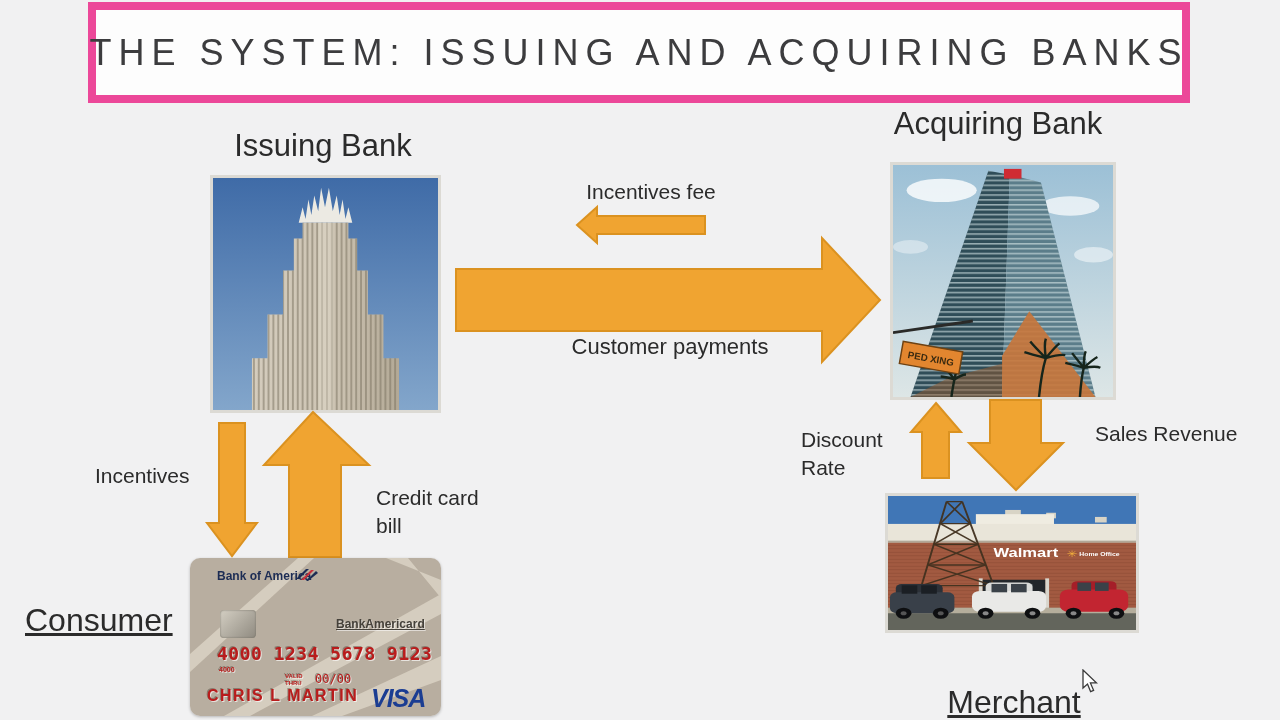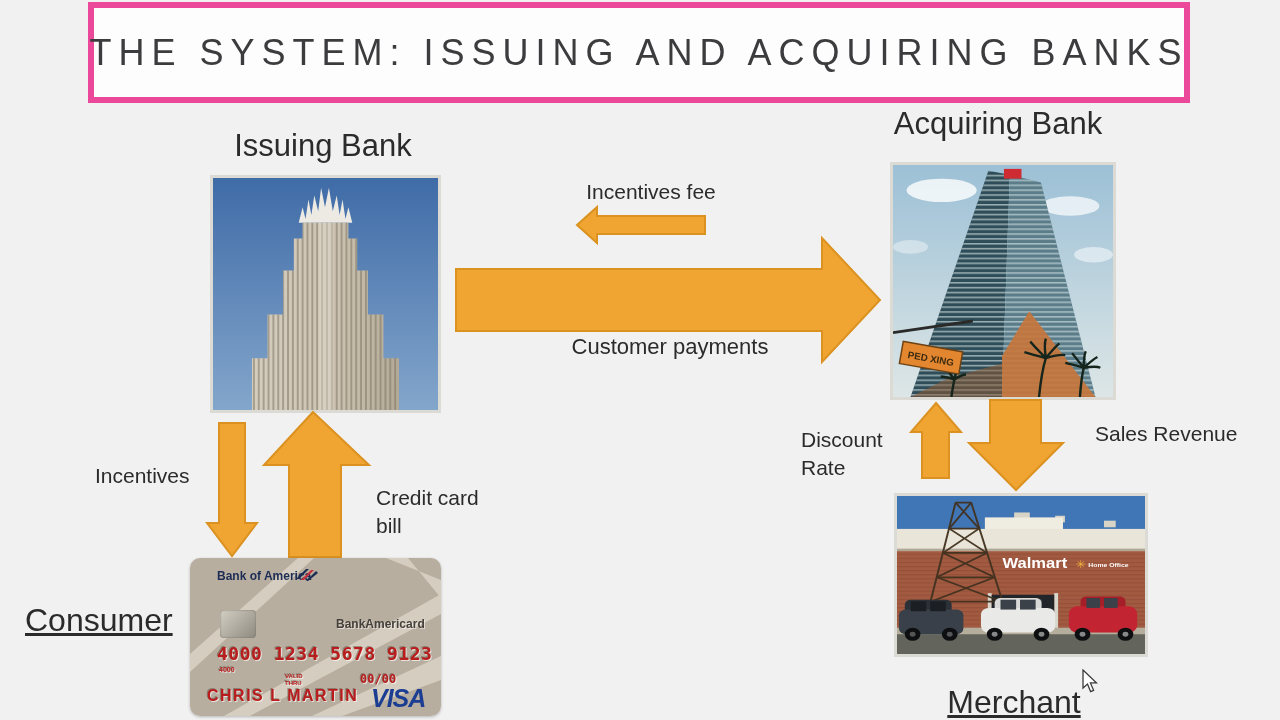--- a/index.html
+++ b/index.html
@@ -3,21 +3,21 @@
 <meta charset="utf-8">
 <style>
   html,body{margin:0;padding:0;background:#f1f1f2;}
   .slide{
     position:relative;width:1280px;height:720px;overflow:hidden;
     background:#f1f1f2;font-family:"Liberation Sans",sans-serif;color:#2b2b2b;
   }
   
   .title-box{
     position:absolute;left:88px;top:2px;width:1102px;height:101px;
-    box-sizing:border-box;border:6px solid #ec4899;background:#fdfdfd;
+    box-sizing:border-box;border:8px solid #ec4899;background:#fdfdfd;
     display:flex;align-items:center;justify-content:center;
   }
   .title-text{
     font-size:36px;letter-spacing:7px;color:#3c3c3e;font-weight:500;white-space:nowrap;
   }
   
   .label{position:absolute;color:#2b2b2b;white-space:nowrap;}
   .centered{transform:translateX(-50%);}
   .node-label{font-size:31px;}
   .big-label{font-size:32px;text-decoration:underline;}
@@ -35,30 +35,30 @@
     position:absolute;left:190px;top:558px;width:251px;height:158px;
     border-radius:10px;overflow:hidden;box-shadow:0 1px 3px rgba(0,0,0,.25);
   }
   .cc-bg{position:absolute;left:0;top:0;width:100%;height:100%;}
   .cc-item{position:absolute;white-space:nowrap;}
   .cc-issuer{left:27px;top:11px;font-size:12px;font-weight:bold;color:#1c2c54;letter-spacing:0px;}
   .cc-flag{left:104px;top:9px;width:24px;height:16px;}
   .cc-chip{left:30px;top:52px;width:36px;height:28px;border-radius:4px;
     background:linear-gradient(135deg,#d4cfc3,#8f8a80);box-shadow:inset 0 0 2px #6e6a60;}
   .cc-product{left:146px;top:59px;font-size:12px;font-weight:bold;color:#45413a;
-    text-shadow:1px 1px 0 rgba(255,255,255,.55);}
+    text-shadow:1px 1px 0 rgba(255,255,255,.55);text-decoration:underline;}
   .emboss{color:#b91c1c;
     text-shadow:-1px -1px 0 rgba(62,52,40,.40),1px 1px 0 rgba(255,255,255,.65);}
   .cc-number{left:27px;top:85px;font-family:"DejaVu Sans Mono",monospace;
     font-size:18px;font-weight:bold;letter-spacing:0.5px;}
   .cc-subnumber{left:29px;top:108px;font-size:7px;font-weight:bold;}
   .cc-valid-label{left:95px;top:115px;font-size:6px;font-weight:bold;line-height:7px;
     display:flex;flex-direction:column;}
   .cc-valid-value{left:125px;top:114px;font-family:"DejaVu Sans Mono",monospace;
-    font-size:12px;font-weight:bold;margin-left:45px;}
+    font-size:12px;font-weight:normal;}
   .cc-holder{left:17px;top:129px;font-size:16px;font-weight:bold;letter-spacing:1.5px;}
   .cc-network{left:181px;top:126px;font-size:25px;font-weight:bold;font-style:italic;
     color:#1b3d92;letter-spacing:-1px;}
   
   .cursor{position:absolute;left:1081px;top:669px;width:20px;height:26px;pointer-events:none;}
 </style>
 </head>
 <body>
 
 <div class="slide">
@@ -121,21 +121,21 @@
         <path d="M63 220 q-10 -3 -14 -3 M63 220 q-6 -8 -8 -11 M63 220 q2 -9 4 -12 M63 220 q8 -5 12 -5"></path>
       </g>
       <line x1="0" y1="172" x2="82" y2="160" stroke="#2a2a28" stroke-width="3"></line>
       <g transform="rotate(10 38 198)">
         <rect x="8" y="186" width="62" height="23" fill="#e2862f" stroke="#6d4112" stroke-width="1.5"></rect>
         <text x="39" y="202" text-anchor="middle" font-family="Liberation Sans, sans-serif" font-size="10" font-weight="bold" fill="#3a2a10">PED XING</text>
       </g>
     </svg>
   </div>
 
-  <div class="photo" style="left:885px;top:493px;width:254px;height:164px;margin-left:9px;">
+  <div class="photo" style="left:885px;top:493px;width:254px;height:140px;">
     <svg viewBox="0 0 254 192" preserveAspectRatio="none">
       <defs>
         <pattern id="wm-brick" width="8" height="5" patternUnits="userSpaceOnUse">
           <rect width="8" height="1.4" fill="#8a4a34" opacity="0.6"></rect>
         </pattern>
       </defs>
       <rect width="254" height="48" fill="#4076b6"></rect>
       <g fill="#d8d4c6">
         <rect x="120" y="20" width="16" height="10"></rect>
           <rect x="162" y="24" width="10" height="8"></rect>

